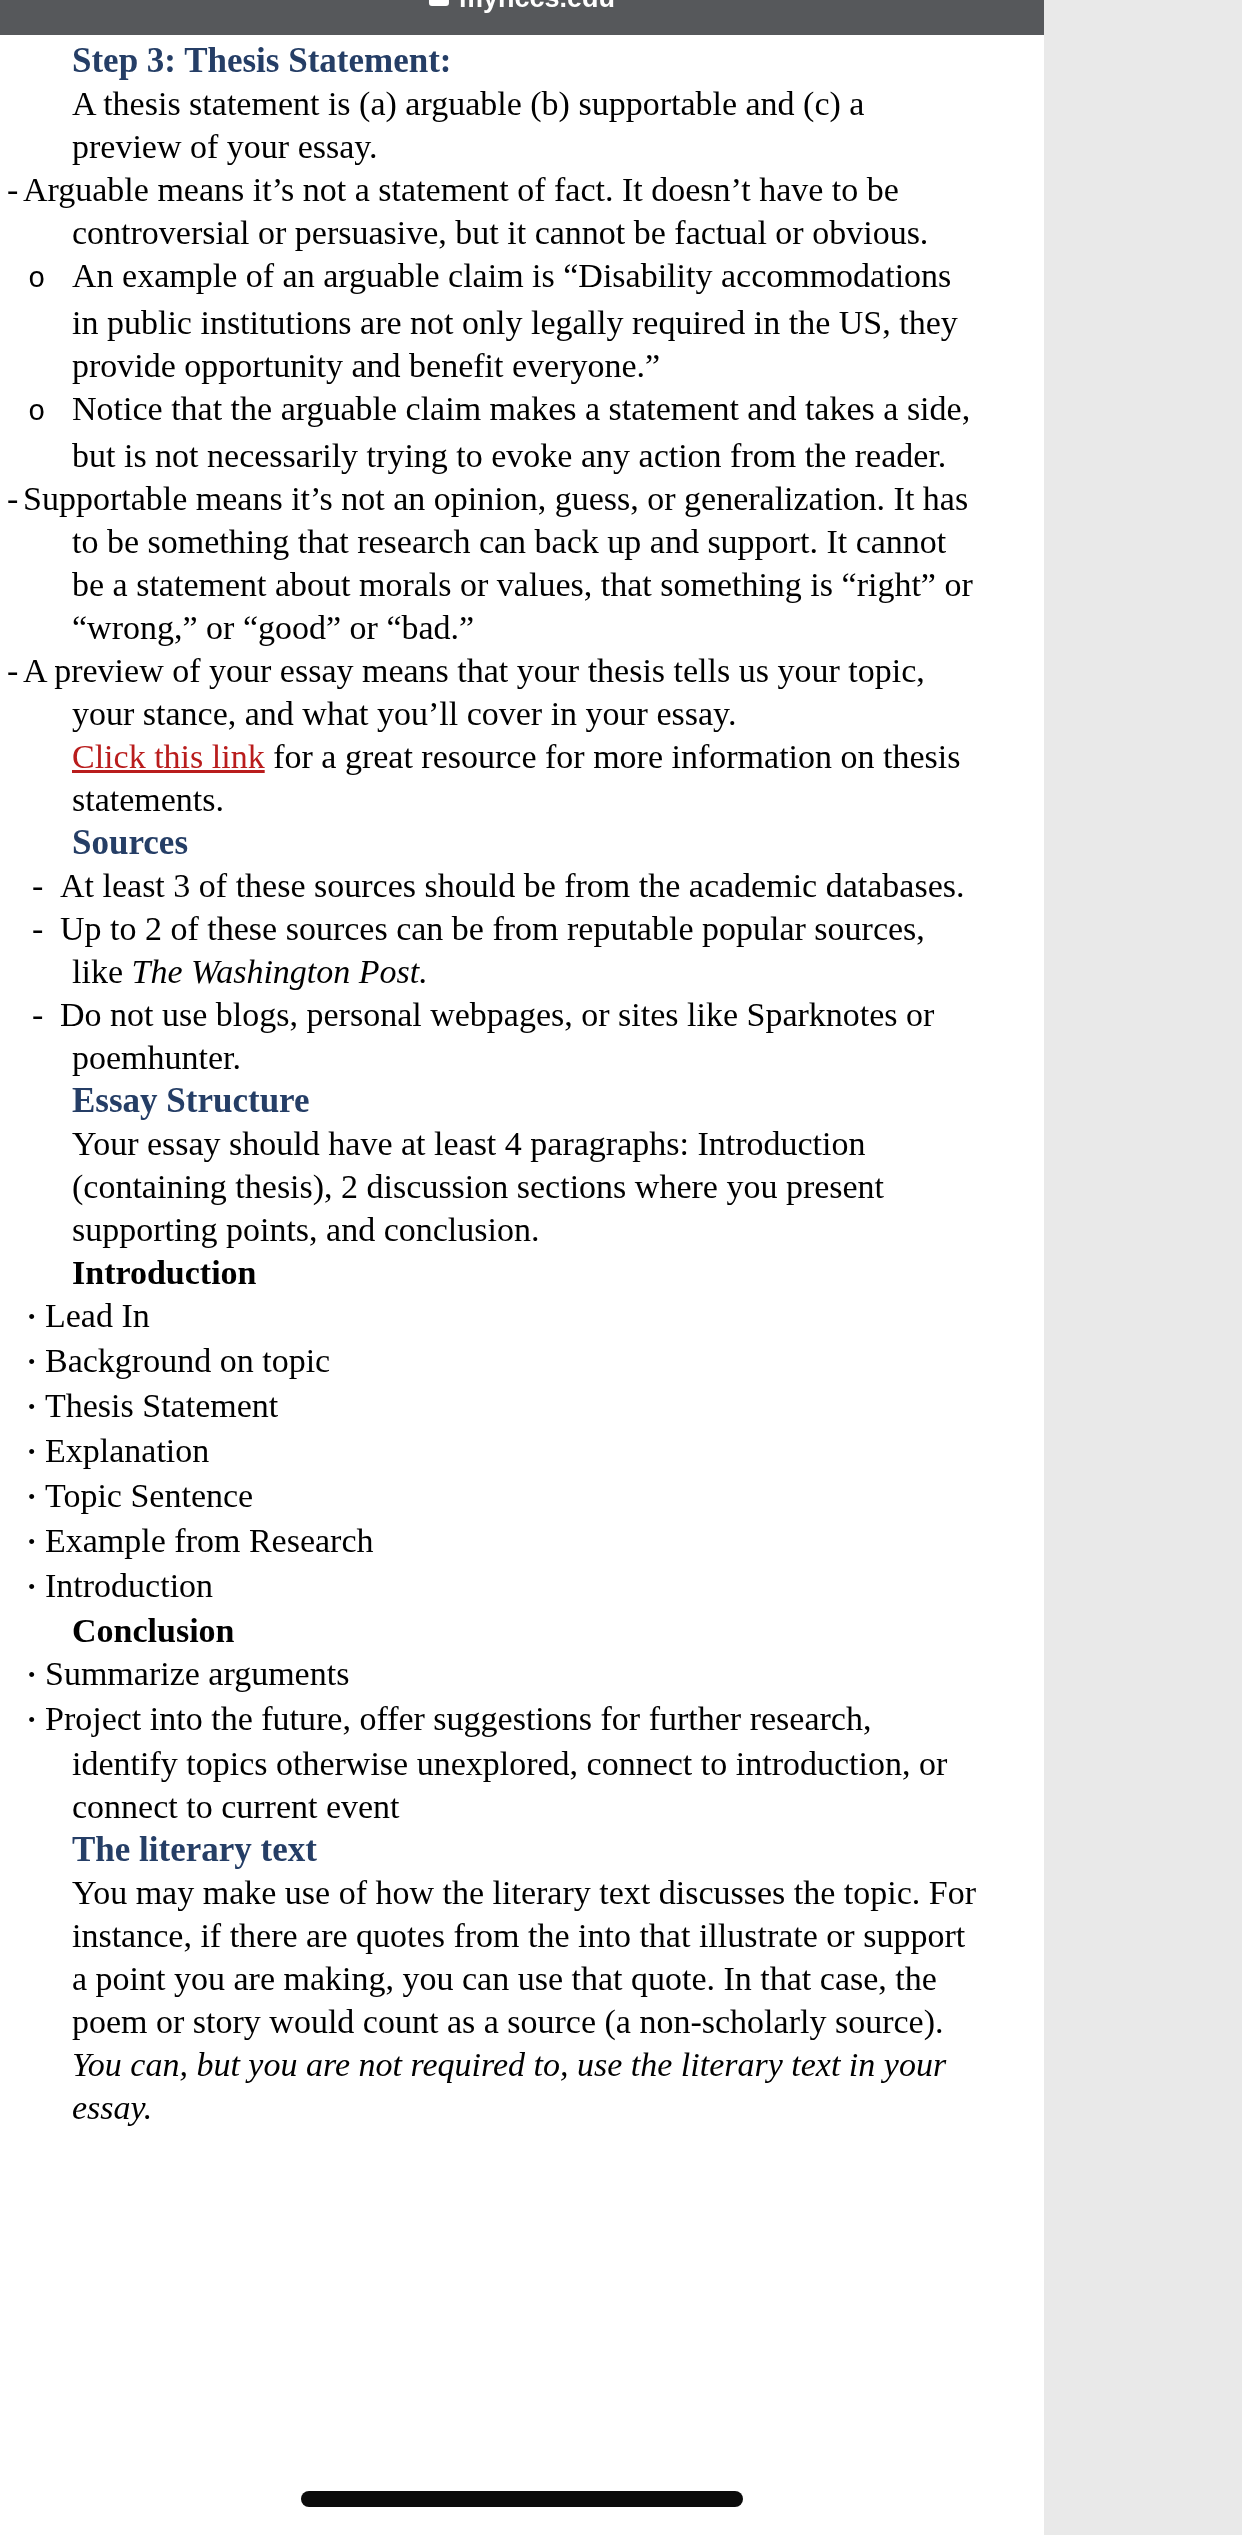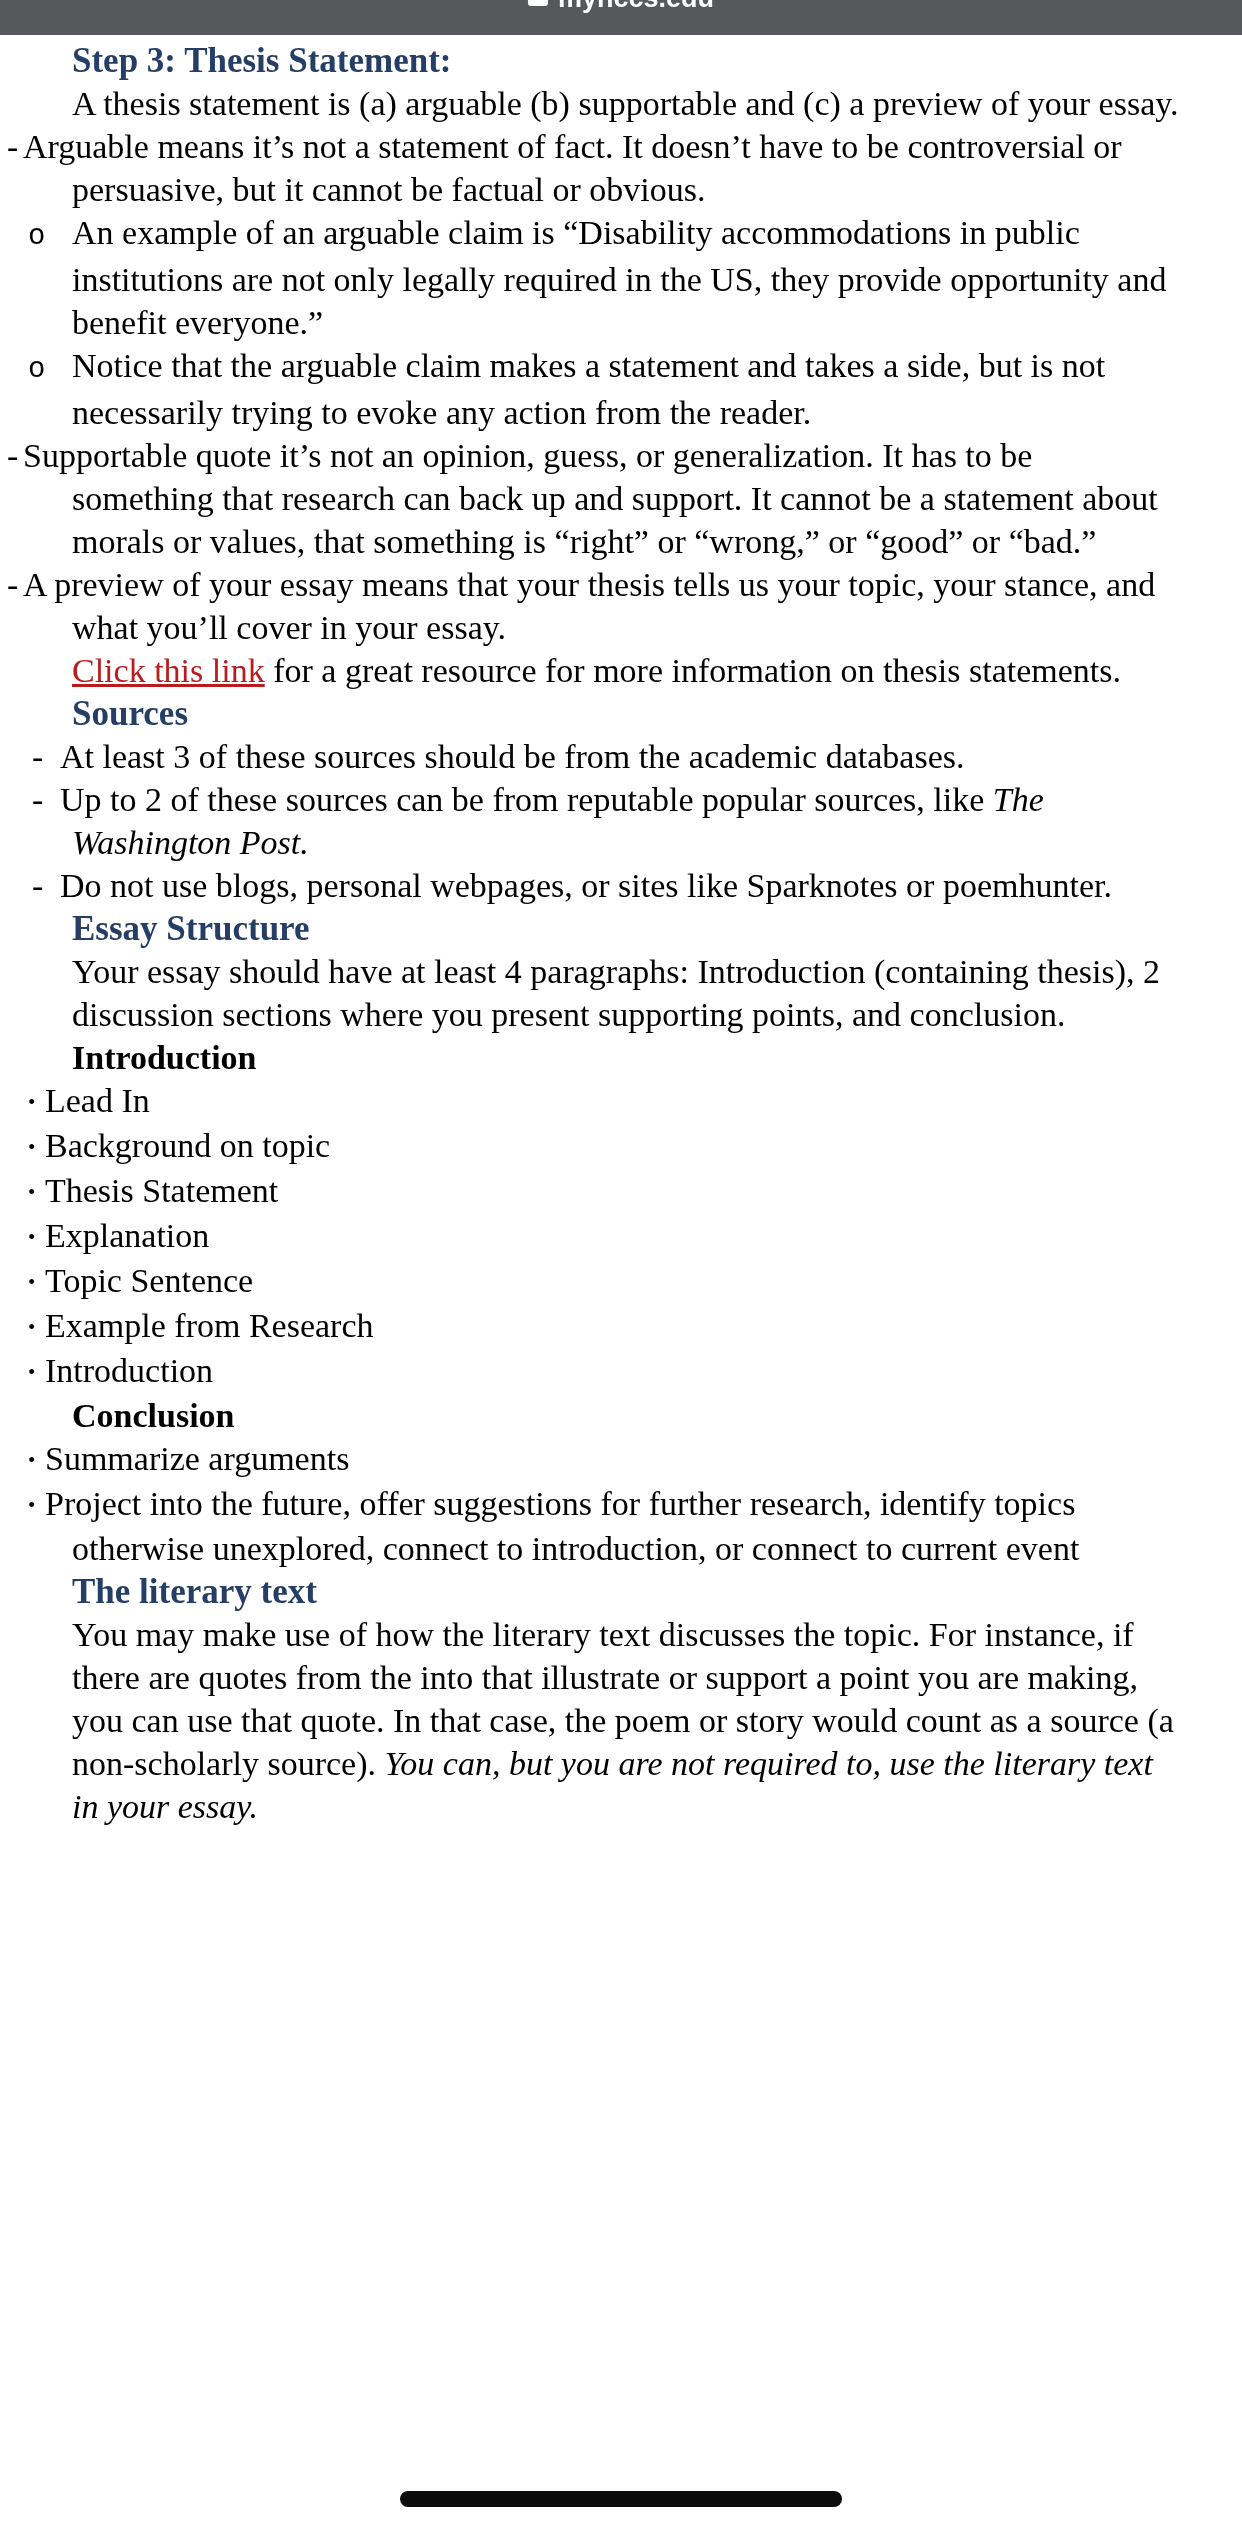--- a/index.html
+++ b/index.html
@@ -1,16 +1,16 @@
 <!DOCTYPE html>
 <html><head>
 <meta charset="utf-8">
 <style>
   html,body{margin:0;padding:0;background:#e9e9e9;}
-  .page{position:relative;width:1242px;height:2535px;background:#ffffff;overflow:hidden;
+  .page{position:relative;width:1044px;height:2535px;background:#ffffff;overflow:hidden;
         font-family:"Liberation Serif","DejaVu Serif",serif;color:#000;}
   
   .topbar{position:absolute;top:0;left:0;width:100%;height:35px;background:#56585B;overflow:hidden;}
   .urlrow{position:absolute;top:-17px;left:50%;transform:translateX(-50%);
           display:flex;align-items:center;gap:10px;color:#fff;
           font-family:"Liberation Sans","DejaVu Sans",sans-serif;font-size:27px;font-weight:600;}
   .lock{display:inline-block;width:20px;height:15px;background:#fff;border-radius:3px;position:relative;}
   .lock::before{content:"";position:absolute;left:3px;top:-9px;width:10px;height:10px;
                 border:3px solid #fff;border-bottom:none;border-radius:6px 6px 0 0;}
   
@@ -60,21 +60,21 @@
     <h1 class="doc">Step 3: Thesis Statement:</h1>
 
     <p>A thesis statement is (a) arguable (b) supportable and (c) a preview of your essay.</p>
 
     <p class="dash"><span class="m-dash">-</span><span>Arguable means it’s not a statement of fact. It doesn’t have to be controversial or persuasive, but it cannot be factual or obvious.</span></p>
 
     <p class="circ"><span class="m-circ">o</span><span>An example of an arguable claim is “Disability accommodations in public institutions are not only legally required in the US, they provide opportunity and benefit everyone.”</span></p>
 
     <p class="circ"><span class="m-circ">o</span><span>Notice that the arguable claim makes a statement and takes a side, but is not necessarily trying to evoke any action from the reader.</span></p>
 
-    <p class="dash gap1"><span class="m-dash">-</span><span>Supportable quote it’s not an opinion, guess, or generalization. It has to be something that research can back up and support. It cannot be a statement about morals or values, that something is “right” or “wrong,” or “good” or “bad.”</span></p>
+    <p class="dash gap1"><span class="m-dash">-</span><span>Supportable means it’s not an opinion, guess, or generalization. It has to be something that research can back up and support. It cannot be a statement about morals or values, that something is “right” or “wrong,” or “good” or “bad.”</span></p>
 
     <p class="dash"><span class="m-dash">-</span><span>A preview of your essay means that your thesis tells us your topic, your stance, and what you’ll cover in your essay.</span></p>
 
     <p><a class="link">Click this link</a><span> for a great resource for more information on thesis statements.</span></p>
 
 
     <h2 class="doc">Sources</h2>
 
 
     <p class="sdash"><span class="m-sdash">-</span><span>At least 3 of these sources should be from the academic databases.</span></p>

